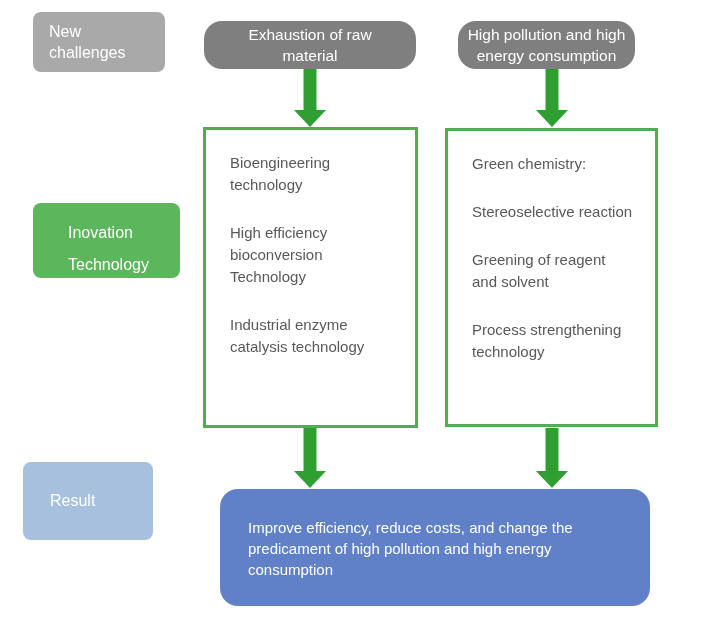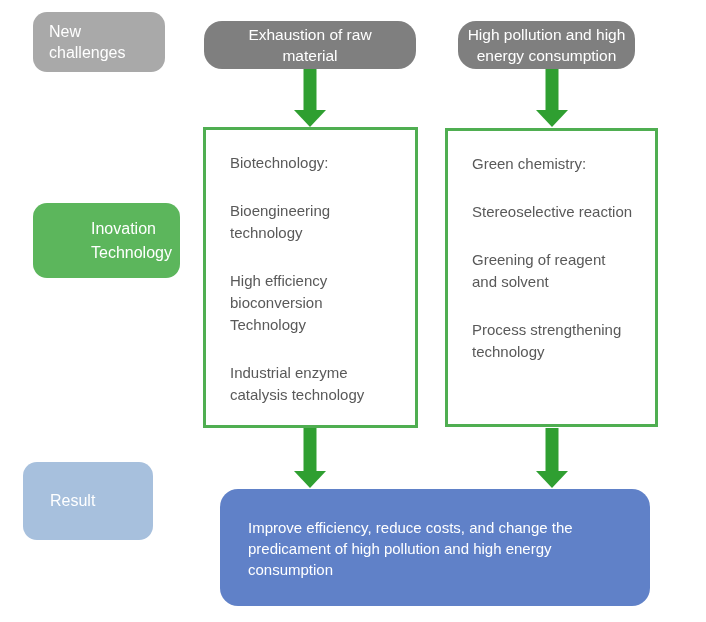--- a/index.html
+++ b/index.html
@@ -8,35 +8,35 @@
     width:706px;height:622px;
     background:#ffffff;
     font-family:"Liberation Sans", sans-serif;
     overflow:hidden;
   }
   .pre{white-space:pre-line;border-radius:18px;}
 
   
   .rlabel{
     position:absolute;
-    border-radius:14px;
+    border-radius:8px;
     color:#ffffff;
     box-sizing:border-box;
   }
   .rlabel.new{
     left:33px;top:12px;width:132px;height:60px;
     background:#a9a9a9;
     font-size:16px;line-height:21px;
     padding:9px 8px 0 16px;
   }
   .rlabel.innov{
     left:33px;top:203px;width:147px;height:75px;
     background:#5cb65c;
-    font-size:16px;line-height:24px;
-    padding:14px 8px 0 58px;
+    font-size:16px;line-height:32px;
+    padding:14px 8px 0 35px;
   }
   .rlabel.result{
     left:23px;top:462px;width:130px;height:78px;
     background:#a7c0dd;
     font-size:16px;
     display:flex;align-items:center;
     padding-left:27px;
   }
 
   
@@ -101,21 +101,20 @@
       </svg>
   </div>
   <div class="arrow" style="left:536px;top:69px;">
     <svg width="32" height="58" viewBox="0 0 32 58">
         <path fill="#2f9f31" d="M9.5 0h13v42h-13z"></path>
         <path fill="#2f9f31" d="M0 41h32L16 58z"></path>
       </svg>
   </div>
 
   <div class="techbox t1">
-    <p class="pre">Biotechnology:</p>
     <p class="pre">Bioengineering
 technology</p>
     <p class="pre">High efficiency
 bioconversion
 Technology</p>
     <p class="pre">Industrial enzyme
 catalysis technology</p>
   </div>
   <div class="techbox t2">
     <p class="pre">Green chemistry:</p>

